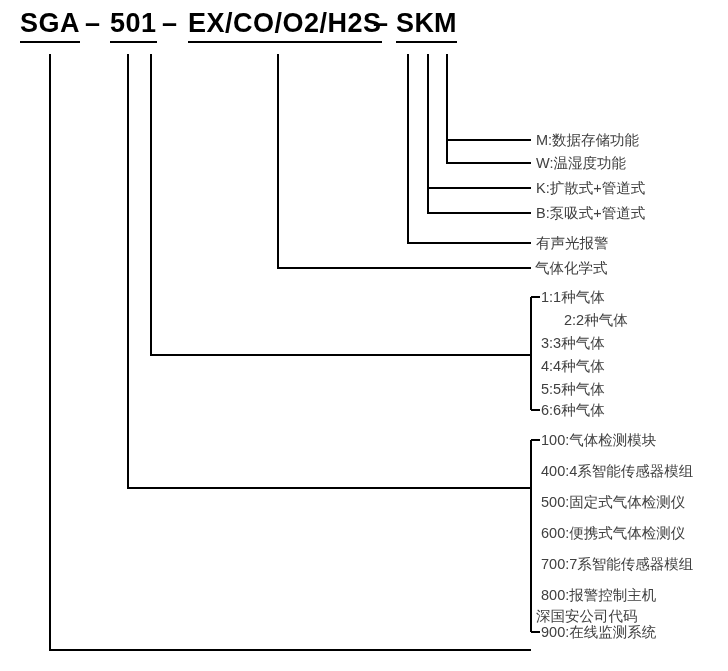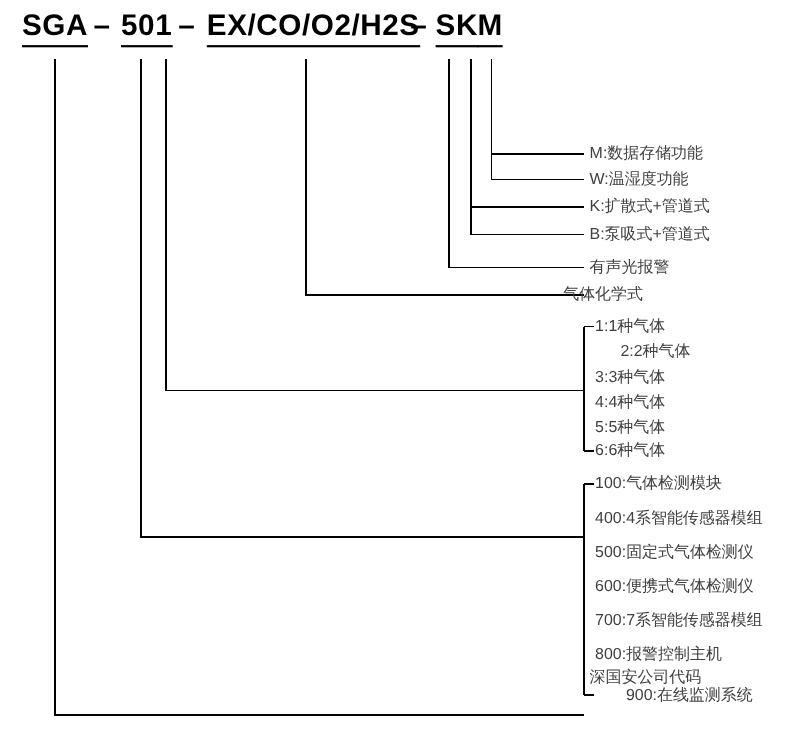--- a/index.html
+++ b/index.html
@@ -58,32 +58,32 @@
     </g>
   </svg>
 
   <div class="lbl" style="left:536px;top:132px;">M:数据存储功能</div>
   <div class="lbl" style="left:536px;top:155px;">W:温湿度功能</div>
 
   <div class="lbl" style="left:536px;top:180px;">K:扩散式+管道式</div>
   <div class="lbl" style="left:536px;top:205px;">B:泵吸式+管道式</div>
 
   <div class="lbl" style="left:536px;top:235px;">有声光报警</div>
-  <div class="lbl" style="left:512px;top:260px;">气体化学式</div>
+  <div class="lbl" style="left:535px;top:260px;">气体化学式</div>
 
   <div class="lbl" style="left:541px;top:289px;">1:1种气体</div>
   <div class="lbl" style="left:564px;top:312px;">2:2种气体</div>
   <div class="lbl" style="left:541px;top:335px;">3:3种气体</div>
   <div class="lbl" style="left:541px;top:358px;">4:4种气体</div>
   <div class="lbl" style="left:541px;top:381px;">5:5种气体</div>
   <div class="lbl" style="left:541px;top:402px;">6:6种气体</div>
 
   <div class="lbl" style="left:541px;top:432px;">100:气体检测模块</div>
   <div class="lbl" style="left:541px;top:463px;">400:4系智能传感器模组</div>
   <div class="lbl" style="left:541px;top:494px;">500:固定式气体检测仪</div>
   <div class="lbl" style="left:541px;top:525px;">600:便携式气体检测仪</div>
   <div class="lbl" style="left:541px;top:556px;">700:7系智能传感器模组</div>
   <div class="lbl" style="left:541px;top:587px;">800:报警控制主机</div>
-  <div class="lbl" style="left:569px;top:624px;">900:在线监测系统</div>
+  <div class="lbl" style="left:541px;top:624px;">900:在线监测系统</div>
 
   <div class="lbl" style="left:536px;top:608px;font-family:Liberation Serif, serif;">深国安公司代码</div>
 
 </div>
 
 </body></html>

